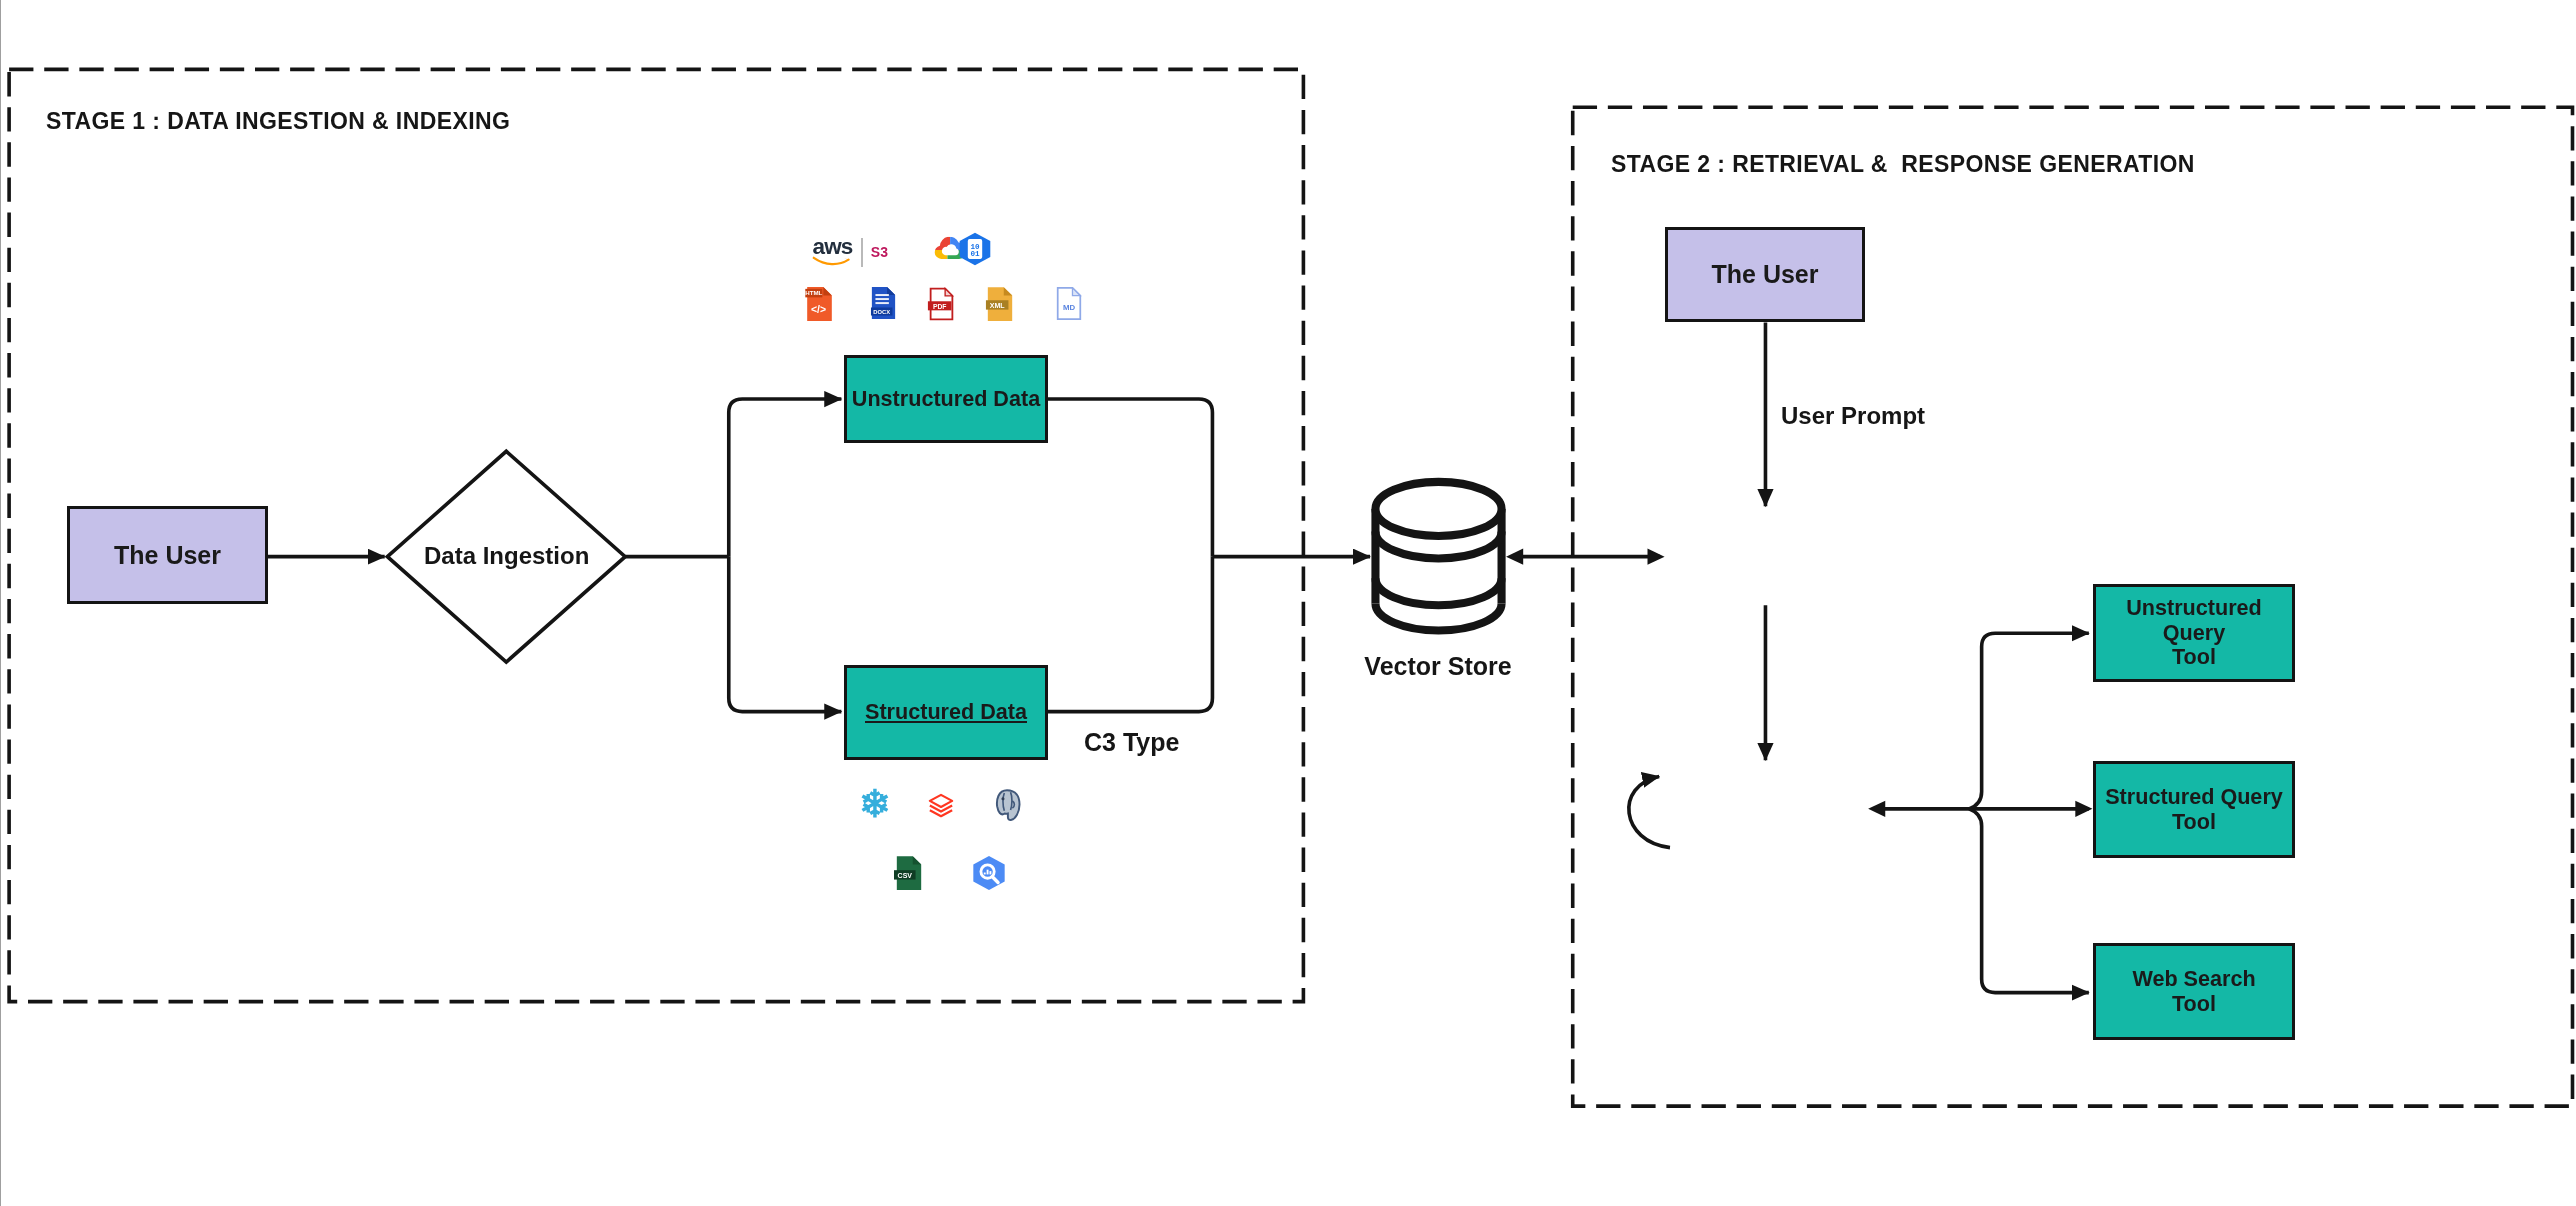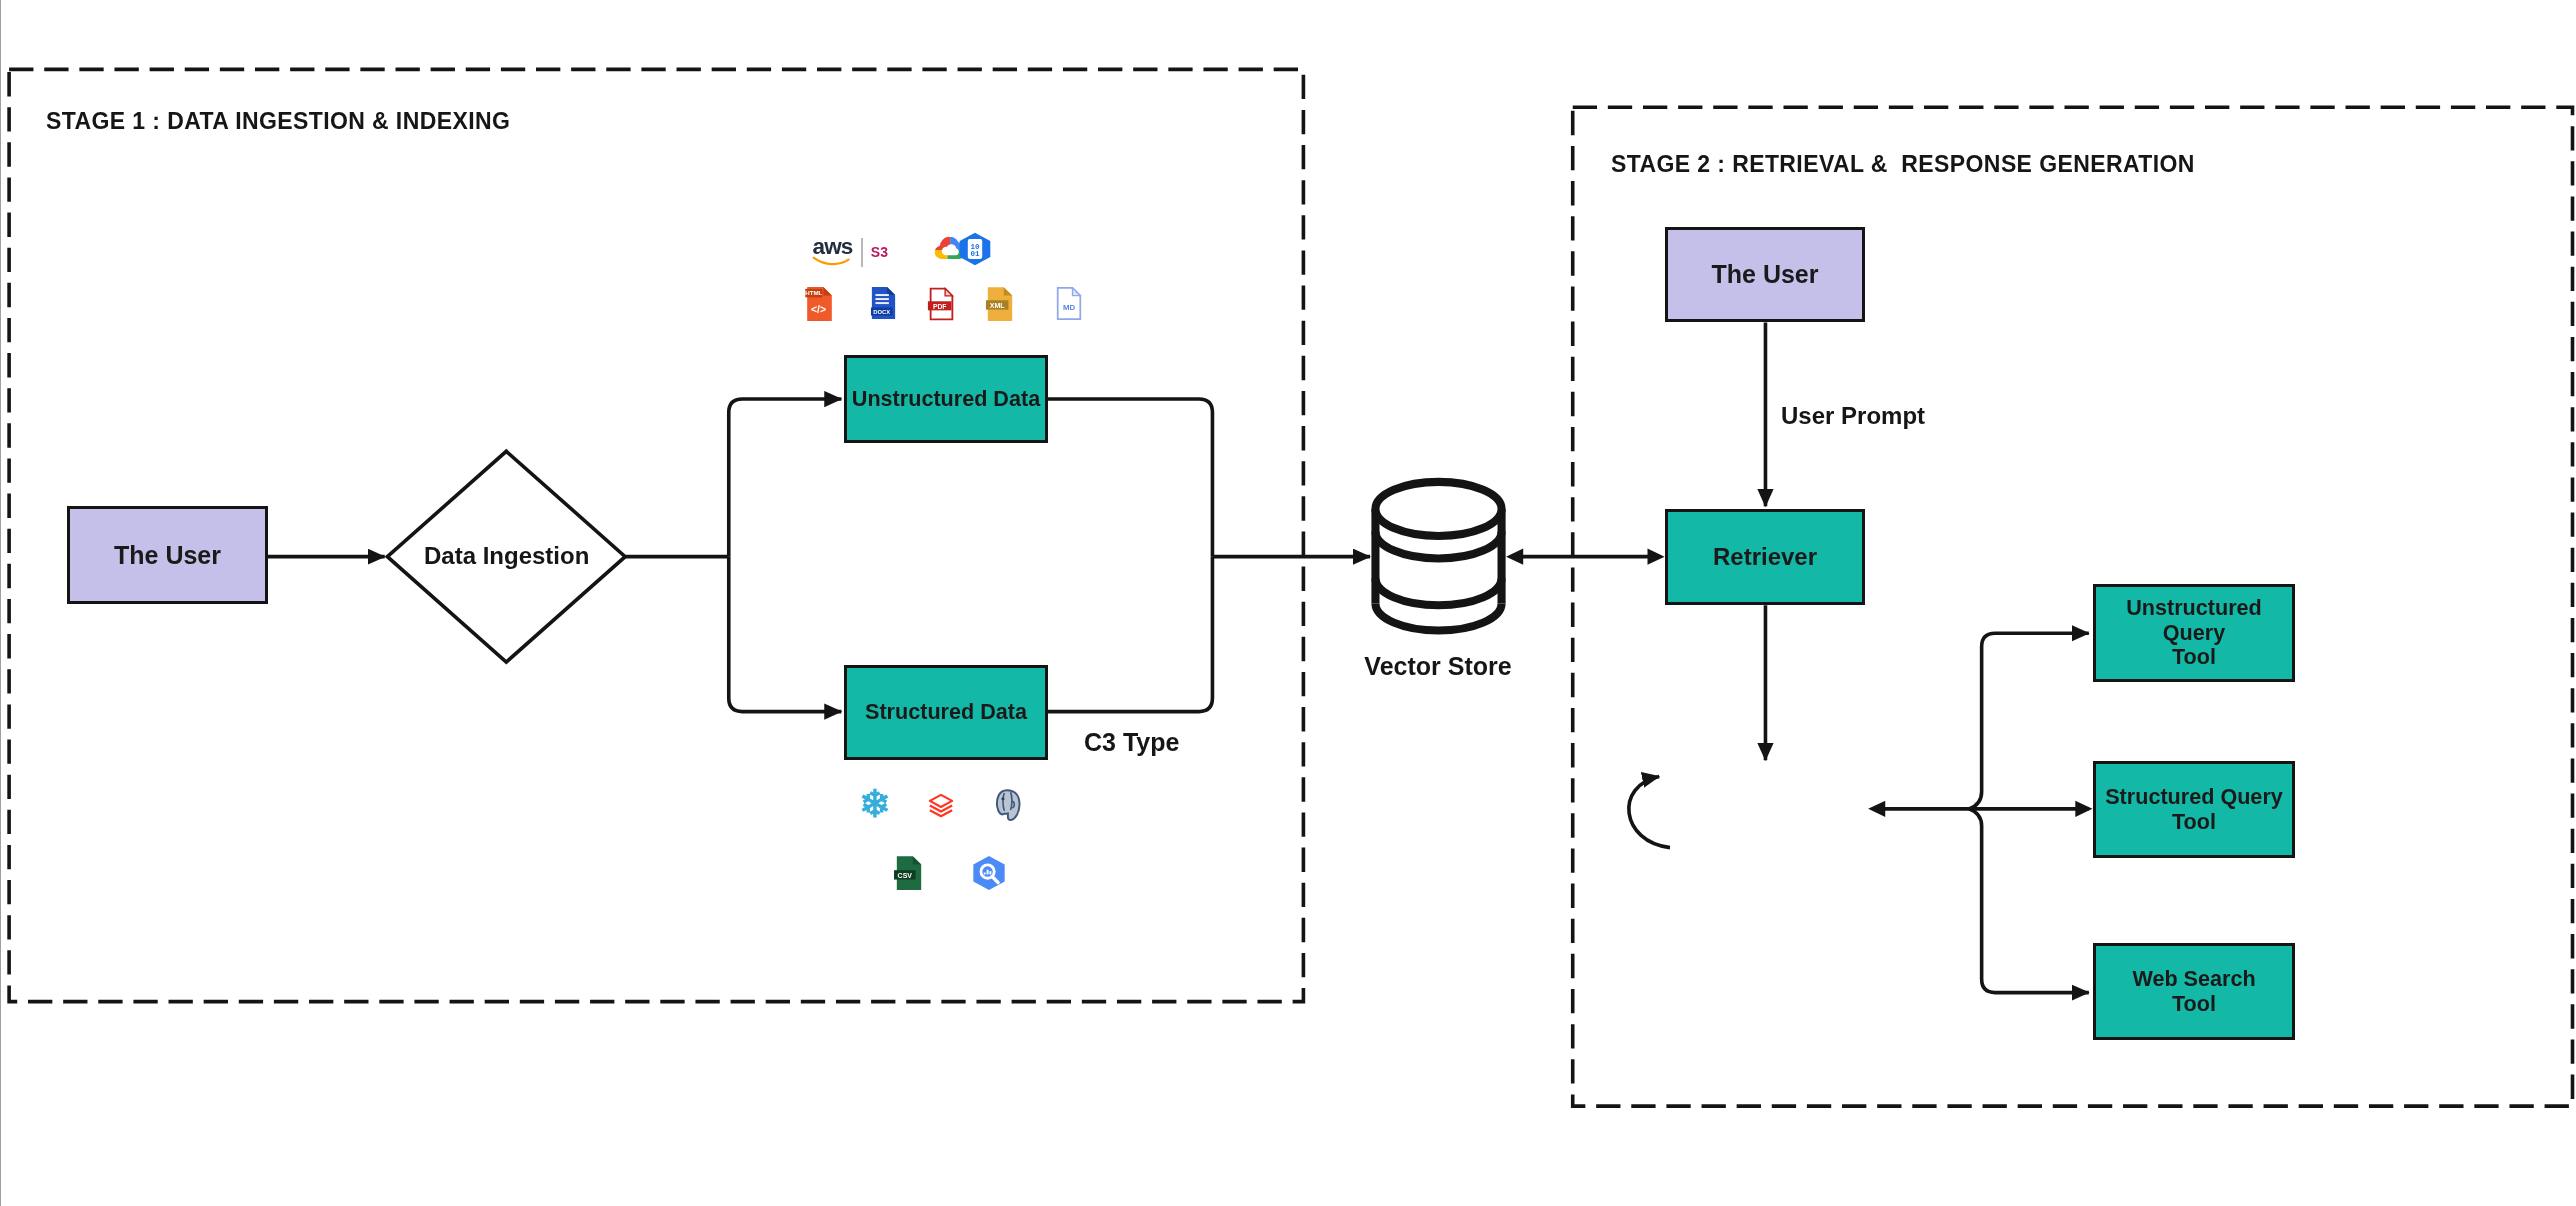--- a/index.html
+++ b/index.html
@@ -82,21 +82,21 @@
   <div class="box purple f28" style="left:66px;top:506px;width:201px;height:98px;">
     <span>The User</span>
   </div>
 
   <div class="lbl f27" style="left:423px;top:542px;">Data Ingestion</div>
 
   <div class="box f24" style="left:843px;top:355px;width:204px;height:88px;">
     <span>Unstructured Data</span>
   </div>
 
-  <div class="box f24" style="left:843px;top:665px;width:204px;height:95px;">
+  <div class="box f24" style="left:843px;top:665px;width:204px;height:95px;text-decoration:underline;">
     <span>Structured Data</span>
   </div>
 
   <div class="lbl f28" style="left:1083px;top:728px;">C3 Type</div>
 
   <div class="icon awsrow" style="left:811px;top:234px;height:36px;">
     <span style="display:inline-flex;flex-direction:column;align-items:center;">
       <span class="awsword">aws</span>
       <svg width="41" height="10.8" viewBox="0 0 46 12">
         <path d="M2,2 C15,11 30,11 41,4" fill="none" stroke="#FF9900" stroke-width="2.6" stroke-linecap="round"></path>
@@ -219,23 +219,20 @@
   <div class="lbl f28" style="left:1347px;top:652px;width:180px;text-align:center;">Vector Store</div>
 
   <div class="lbl stage-title" style="left:1610px;top:151px;">STAGE 2 : RETRIEVAL &amp;  RESPONSE GENERATION</div>
 
   <div class="box purple f28" style="left:1664px;top:227px;width:200px;height:95px;">
     <span>The User</span>
   </div>
 
   <div class="lbl f27" style="left:1780px;top:402px;">User Prompt</div>
 
-  <div class="box f27" style="left:1664px;top:509px;width:200px;height:96px;">
-    <span>Retriever</span>
-  </div>
 
 
   <div class="box f24" style="left:2092px;top:584px;width:202px;height:98px;flex-direction:column;">
     <span>Unstructured Query</span>
     <span>Tool</span>
   </div>
 
   <div class="box f24" style="left:2092px;top:761px;width:202px;height:97px;flex-direction:column;">
     <span>Structured Query</span>
     <span>Tool</span>

